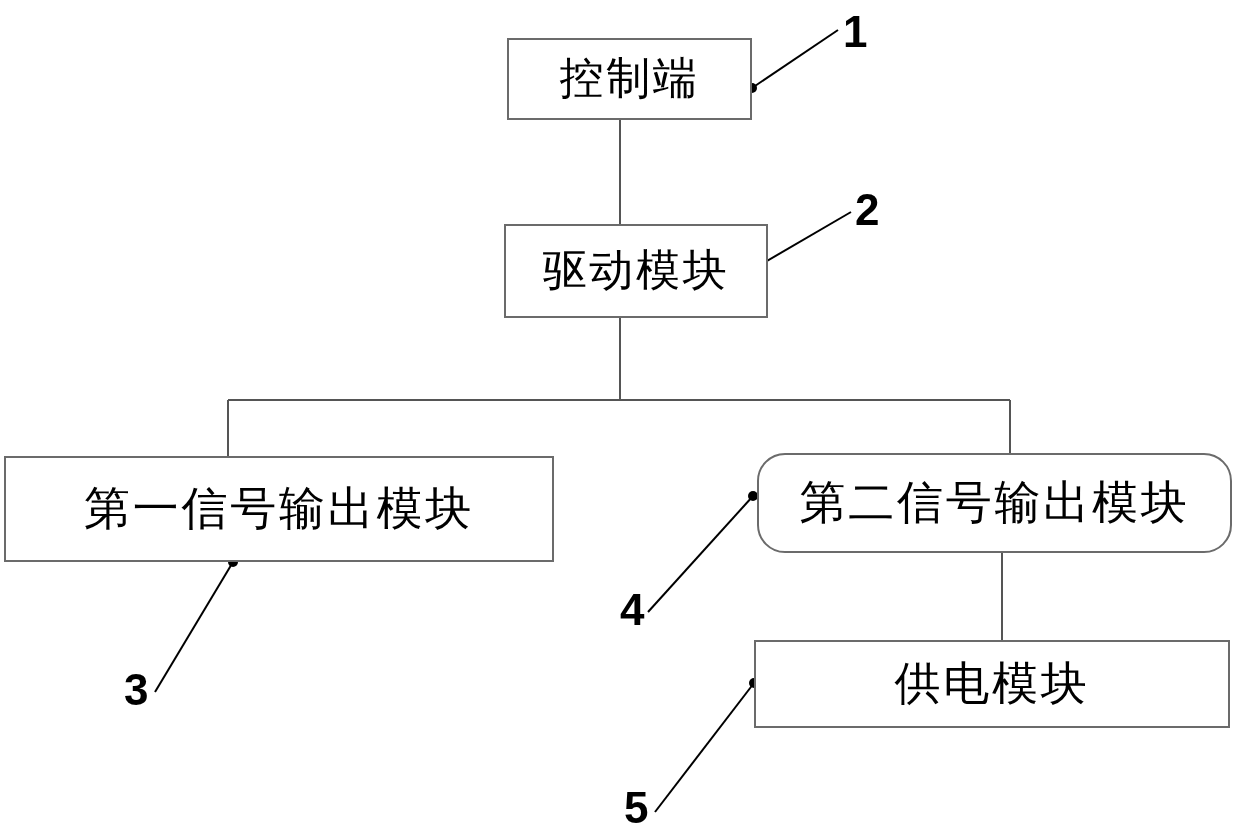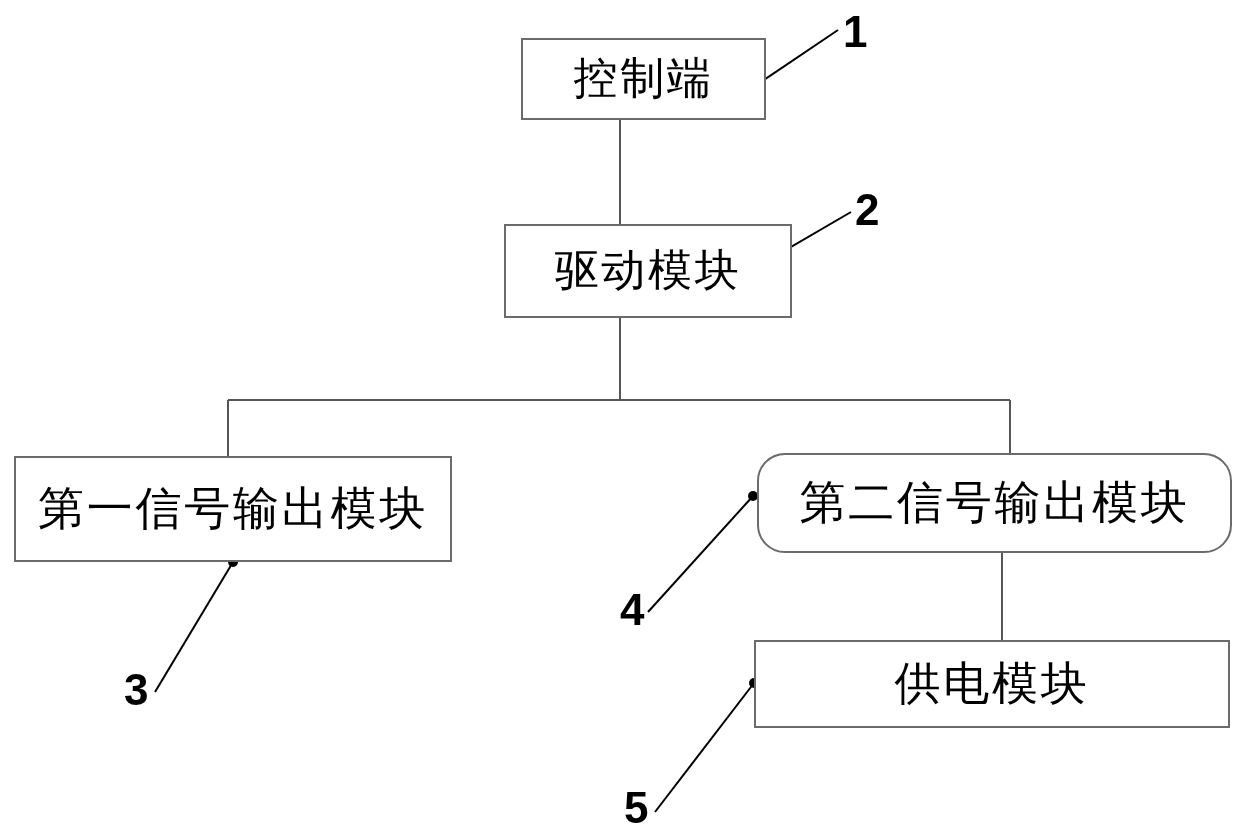--- a/index.html
+++ b/index.html
@@ -69,29 +69,29 @@
         <circle cx="748" cy="272" r="5" fill="#000000"></circle>
         <line x1="155" y1="692" x2="233" y2="562" stroke="#000000" stroke-width="2"></line>
         <circle cx="233" cy="562" r="5" fill="#000000"></circle>
         <line x1="648" y1="612" x2="753" y2="496" stroke="#000000" stroke-width="2"></line>
         <circle cx="753" cy="496" r="5" fill="#000000"></circle>
         <line x1="655" y1="812" x2="754" y2="683" stroke="#000000" stroke-width="2"></line>
         <circle cx="754" cy="683" r="5" fill="#000000"></circle>
       </g>
   </svg>
 
-  <div class="node-box" style="left: 521px; top: 38px; width: 245px; height: 82px; font-size: 44px; border-color: rgb(107, 107, 107); color: rgb(0, 0, 0);">
+  <div class="node-box" style="left: 507px; top: 38px; width: 245px; height: 82px; font-size: 44px; border-color: rgb(107, 107, 107); color: rgb(0, 0, 0);">
     <span>控制端</span>
   </div>
 
-  <div class="node-box" style="left: 504px; top: 224px; width: 288px; height: 94px; font-size: 44px; border-color: rgb(107, 107, 107); color: rgb(0, 0, 0);">
+  <div class="node-box" style="left: 504px; top: 224px; width: 264px; height: 94px; font-size: 44px; border-color: rgb(107, 107, 107); color: rgb(0, 0, 0);">
     <span>驱动模块</span>
   </div>
 
-  <div class="node-box" style="left: 14px; top: 456px; width: 438px; height: 106px; font-size: 46px; border-color: rgb(107, 107, 107); color: rgb(0, 0, 0);">
+  <div class="node-box" style="left: 4px; top: 456px; width: 550px; height: 106px; font-size: 46px; border-color: rgb(107, 107, 107); color: rgb(0, 0, 0);">
     <span>第一信号输出模块</span>
   </div>
 
   <div class="node-box" style="left: 757px; top: 453px; width: 475px; height: 100px; font-size: 46px; border-color: rgb(107, 107, 107); color: rgb(0, 0, 0); border-radius: 28px;">
     <span>第二信号输出模块</span>
   </div>
 
   <div class="node-box" style="left: 754px; top: 640px; width: 476px; height: 88px; font-size: 46px; border-color: rgb(107, 107, 107); color: rgb(0, 0, 0);">
     <span>供电模块</span>
   </div>

